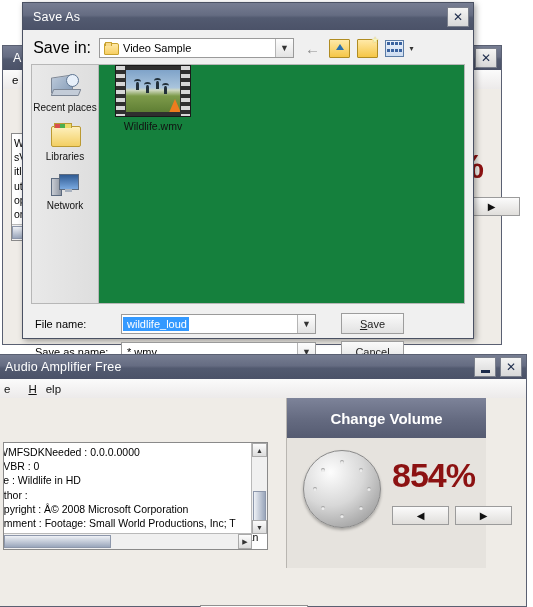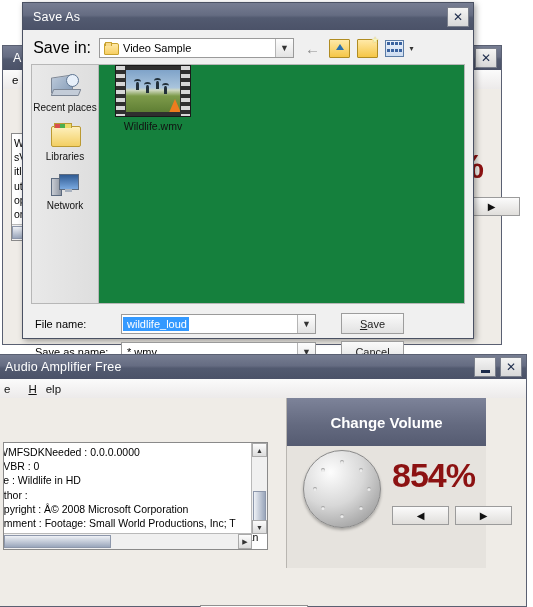--- a/index.html
+++ b/index.html
@@ -151,21 +151,21 @@
      background:linear-gradient(to right,#eef1f6,#9aa6bb);border:1px solid #8d97ab;cursor:pointer;}
   .hsb{position:absolute;left:0;right:15px;bottom:0;height:15px;background:#f0f0f0;border-top:1px solid #b9b9b9;}
   .hsb .thumbh{position:absolute;left:0;top:1px;bottom:1px;width:105px;
      background:linear-gradient(to bottom,#eef1f6,#9aa6bb);border:1px solid #8d97ab;cursor:pointer;}
   .hsb .ar{position:absolute;right:0;top:0;bottom:0;width:14px;background:linear-gradient(to bottom,#fcfcfc,#dcdcdc);
      border:1px solid #a9a9a9;box-sizing:border-box;display:flex;align-items:center;justify-content:center;
      font-size:7px;color:#333;cursor:pointer;}
 
   .volpanel{position:absolute;left:291px;top:0;right:40px;bottom:38px;background:#e6e3de;
      border-left:1px solid #b9b6b1;}
-  .volhdr{height:48px;background:linear-gradient(to bottom,#7d8399,#646a80 55%,#555b71);
+  .volhdr{height:40px;background:linear-gradient(to bottom,#7d8399,#646a80 55%,#555b71);
      color:#fff;font-weight:bold;font-size:15px;display:flex;align-items:center;justify-content:center;}
   .knob{position:absolute;left:16px;top:52px;width:76px;height:76px;border-radius:50%;
      background:radial-gradient(circle at 35% 28%,#fdfdfd,#d8d8d8 45%,#a8a8a8 78%,#8f8f8f 100%);
      border:1px solid #8a8a8a;box-shadow:0 2px 3px rgba(0,0,0,.28);cursor:pointer;}
   .knob i{position:absolute;width:4px;height:4px;border-radius:50%;background:#efefef;
      box-shadow:inset 0 1px 1px rgba(0,0,0,.35);}
   .pct{position:absolute;left:105px;top:58px;font-size:34px;font-weight:bold;color:#8c1212;
      letter-spacing:-1px;}
   .arrowbtns{position:absolute;left:105px;top:108px;display:flex;gap:6px;}
   .arrowbtn{width:57px;height:19px;background:linear-gradient(to bottom,#fbfbfb,#e0dedb);

